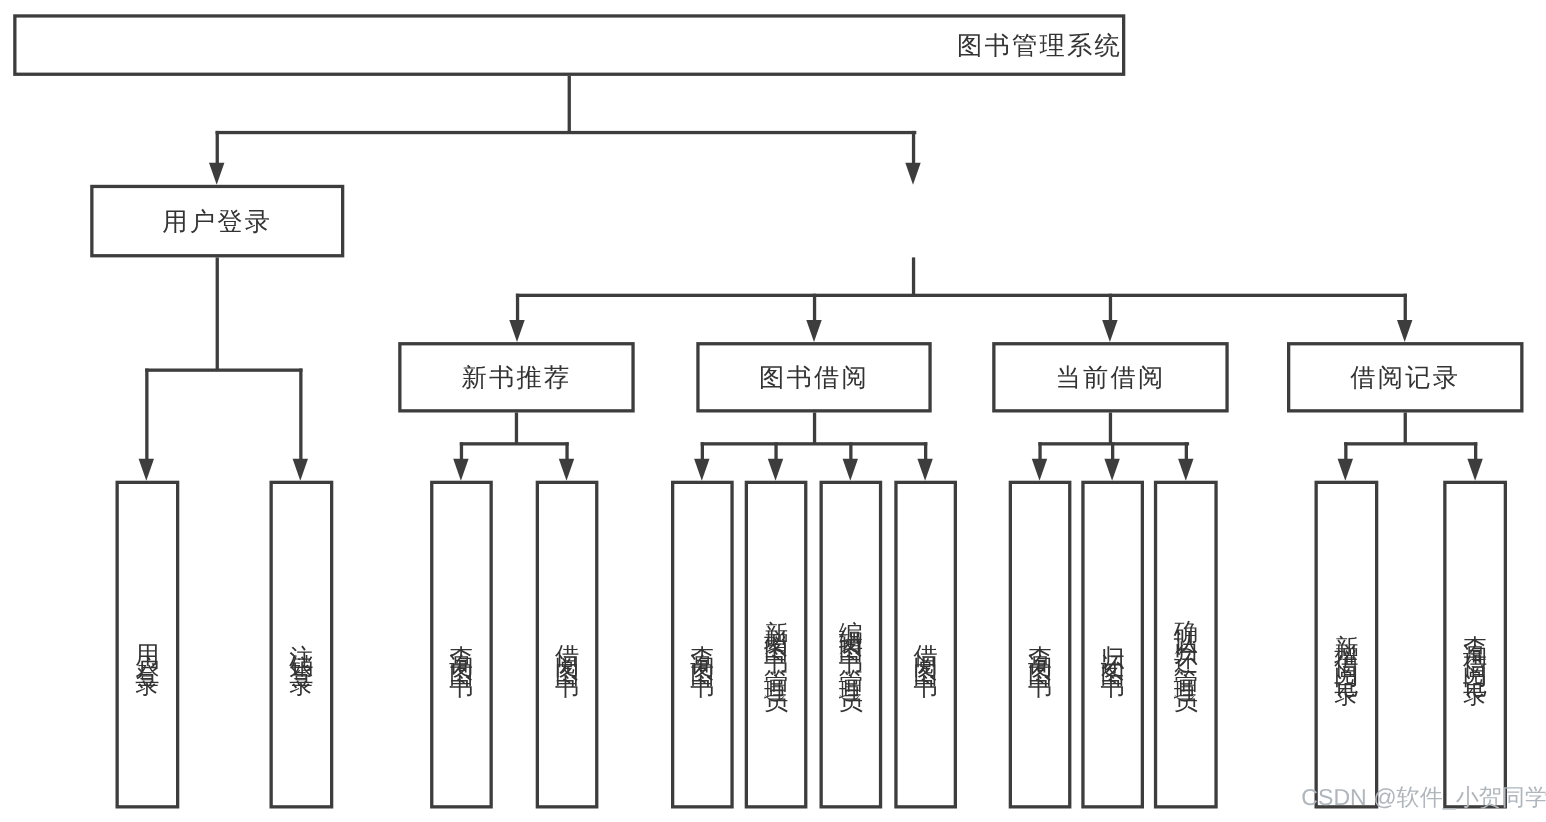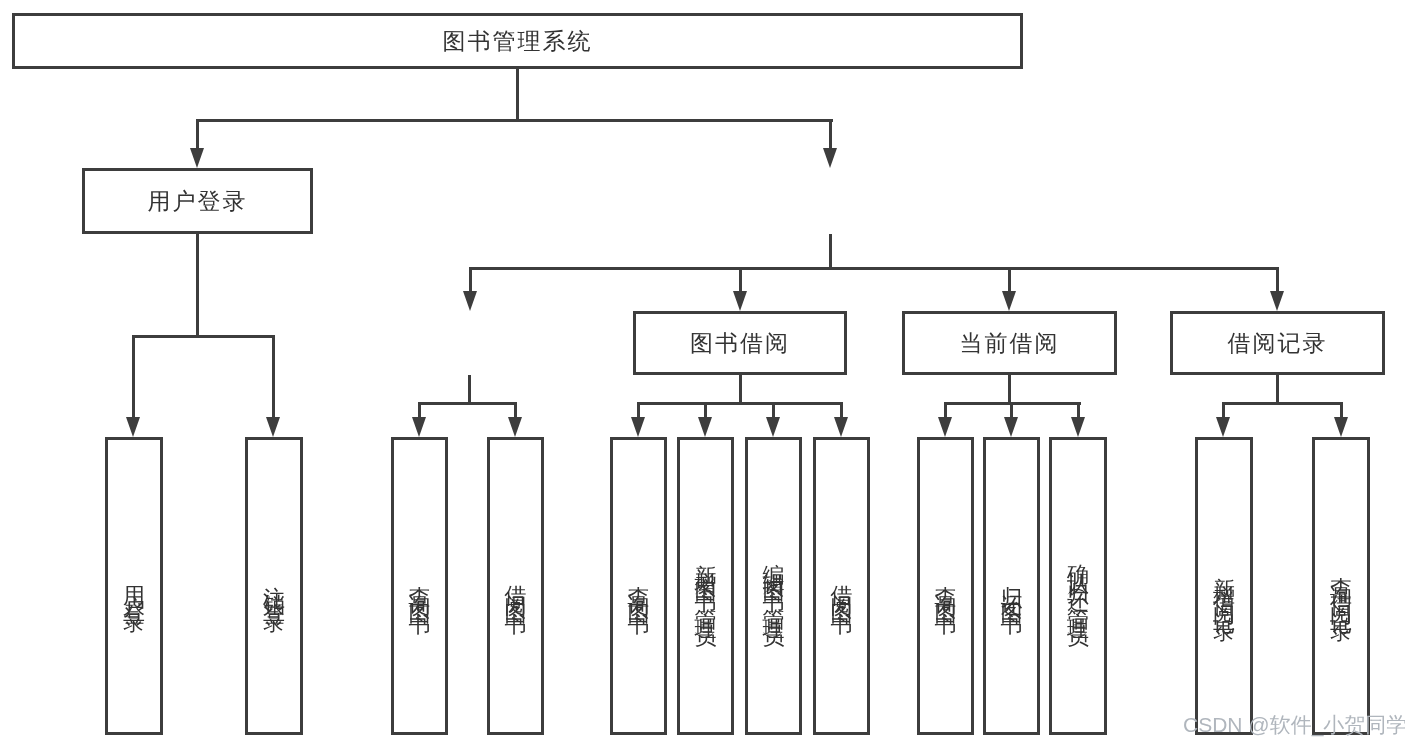--- a/index.html
+++ b/index.html
@@ -66,21 +66,21 @@
     color: #b0b6bd;
     white-space: nowrap;
     z-index: 5;
   }
 </style>
 </head>
 <body>
 
 <div id="canvas">
 
-  <div class="node" style="left:12px; top:13px; width:1011px; height:56px;">
+  <div class="node" style="left:12px; top:13px; width:1011px; height:56px;justify-content:flex-end;">
     <span>图书管理系统</span>
   </div>
 
   <div class="vl" style="left:516px; top:69px;  height:51px;"></div>
   <div class="hl" style="left:196px; top:119px; width:637px;"></div>
   <div class="vl" style="left:196px; top:119px; height:30px;"></div>
   <div class="ar" style="left:190px; top:148px;"></div>
   <div class="vl" style="left:829px; top:119px; height:30px;"></div>
   <div class="ar" style="left:823px; top:148px;"></div>
 
@@ -99,20 +99,23 @@
   <div class="hl" style="left:469px;  top:267px; width:810px;"></div>
   <div class="vl" style="left:469px;  top:267px; height:26px;"></div>
   <div class="ar" style="left:463px;  top:291px;"></div>
   <div class="vl" style="left:739px;  top:267px; height:26px;"></div>
   <div class="ar" style="left:733px;  top:291px;"></div>
   <div class="vl" style="left:1008px; top:267px; height:26px;"></div>
   <div class="ar" style="left:1002px; top:291px;"></div>
   <div class="vl" style="left:1276px; top:267px; height:26px;"></div>
   <div class="ar" style="left:1270px; top:291px;"></div>
 
+  <div class="node" style="left:362px; top:311px; width:215px; height:64px;">
+    <span>新书推荐</span>
+  </div>
   <div class="node" style="left:902px; top:311px; width:215px; height:64px;">
     <span>当前借阅</span>
   </div>
   <div class="node" style="left:633px; top:311px; width:214px; height:64px;">
     <span>图书借阅</span>
   </div>
   <div class="node" style="left:1170px; top:311px; width:215px; height:64px;">
     <span>借阅记录</span>
   </div>
 

